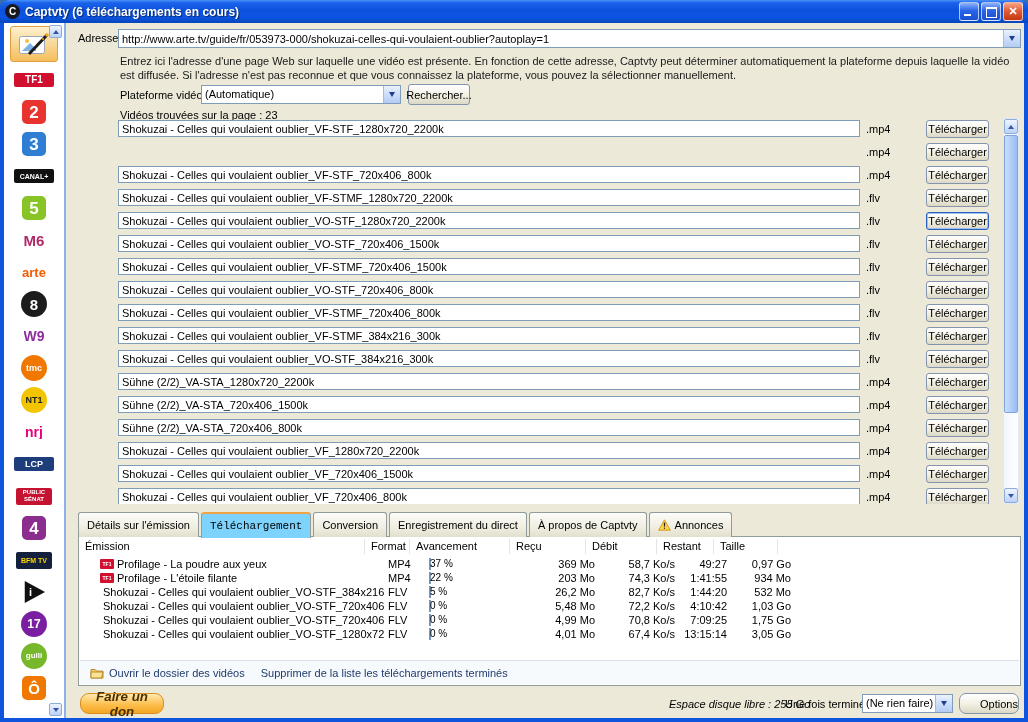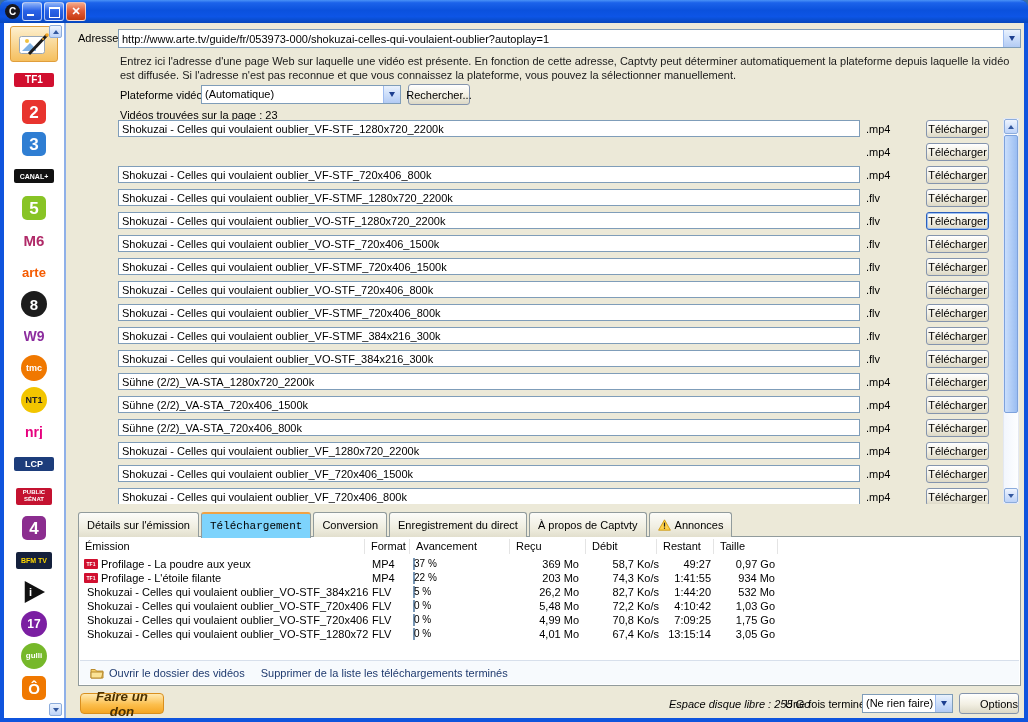--- a/index.html
+++ b/index.html
@@ -89,51 +89,52 @@
   .tab.active{height:20px;background:#7dd3fc;margin-bottom:-1px;border-top:2px solid #f0a244;font-family:Liberation Mono, monospace;}
   
   .panel{position:absolute;left:12px;top:513px;width:943px;height:150px;background:#fff;
     border:1px solid #919b9c;z-index:1;}
   .hdr{position:absolute;top:2px;height:15px;padding:1px 0 0 4px;border-right:1px solid #e4e4e4;
     overflow:hidden;white-space:nowrap;}
   .h-em{left:2px;width:284px;}.h-fmt{left:288px;width:43px;}.h-av{left:333px;width:98px;}
   .h-recu{left:433px;width:74px;}.h-deb{left:509px;width:69px;}.h-rest{left:580px;width:55px;}
   .h-tail{left:637px;width:62px;}
   .dl-rows{position:absolute;left:1px;top:21px;right:1px;}
-  .dl-row{position:relative;height:14px;cursor:default;}
+  .dl-row{position:relative;height:14px;cursor:default;margin-left:16px;}
   .dl-cell{position:absolute;top:0;white-space:nowrap;overflow:hidden;}
   .c-em{left:4px;width:284px;display:flex;align-items:center;gap:3px;}
   .c-fmt{left:292px;width:40px;}
   .c-av{left:333px;width:98px;}
   .c-recu{left:433px;width:66px;text-align:right;}
   .c-deb{left:509px;width:70px;text-align:right;}
   .c-rest{left:583px;width:48px;text-align:right;}
   .c-tail{left:635px;width:60px;text-align:right;}
   .pbar{position:relative;width:96px;height:12px;border:1px solid #7796b5;background:#fff;margin-top:1px;}
   .pfill{position:absolute;left:0;top:0;bottom:0;background:#aed0e8;}
   .plabel{position:absolute;inset:0;text-align:center;font-size:10px;line-height:12px;}
   .ico-tf1{width:14px;height:10px;background:#d10f2f;color:#fff;font-size:5px;font-weight:bold;
     display:inline-flex;align-items:center;justify-content:center;border-radius:1px;flex:none;}
   .links{position:absolute;left:1px;right:1px;bottom:1px;height:24px;background:#f7fafd;
     border-top:1px solid #d7dfeb;display:flex;align-items:center;gap:16px;padding-left:10px;}
   .link{color:#1f3a6e;cursor:pointer;display:flex;align-items:center;gap:5px;}
   
   .donate{position:absolute;left:14px;top:670px;width:84px;height:21px;
     background:linear-gradient(180deg,#ffe9b0,#fcbf4e 55%,#f5a623);border:1px solid #d98f1f;
-    border-radius:4px;font-weight:bold;font-style:italic;color:#4a3000;display:flex;
+    border-radius:9px;font-weight:bold;font-style:italic;color:#4a3000;display:flex;
     align-items:center;justify-content:center;cursor:pointer;text-align:center;}
   .search-btn{position:absolute;left:342px;top:61px;width:62px;height:21px;}
-  .options-btn{position:absolute;left:893px;top:670px;width:60px;height:21px;gap:20px;}
+  .options-btn{position:absolute;left:893px;top:670px;width:60px;height:21px;gap:20px;border-radius:7px;}
 </style>
 </head>
 <body>
 
 <div class="window">
   <div class="titlebar">
     <span class="app-ico">C</span>
+    <span class="title">Captvty (6 téléchargements en cours)</span>
     <span class="win-btn btn-min"></span>
     <span class="win-btn btn-max"></span>
     <span class="win-btn btn-close"></span>
   </div>
 
   <div class="win-body">
 
     <div class="sidebar">
       <span class="side-scroll up"></span>
       <span class="side-scroll down"></span>

